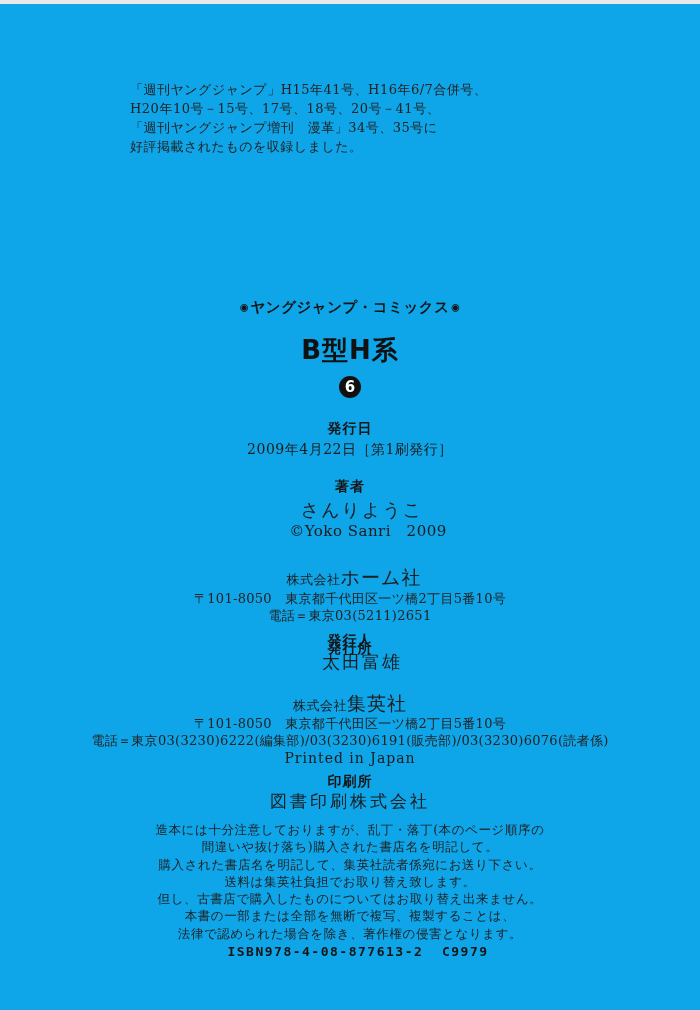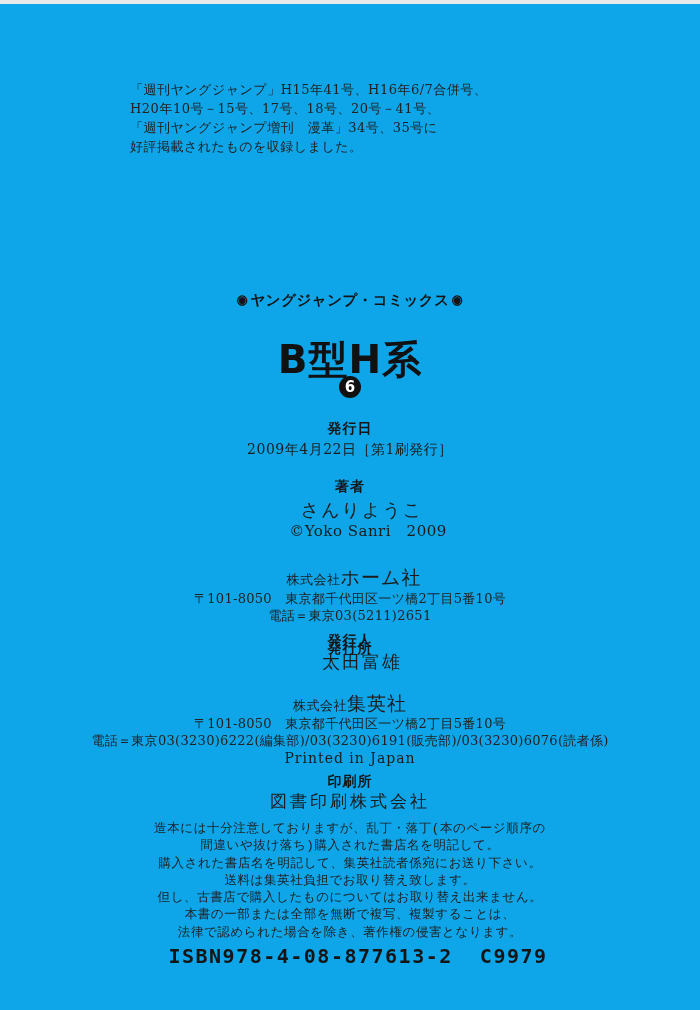--- a/index.html
+++ b/index.html
@@ -24,35 +24,35 @@
     position:absolute;
     top:76px;left:130px;width:420px;
     font-size:13px;line-height:19px;
     letter-spacing:0.5px;
     text-align:left;
     color:#222;
   }
 
   
   .series-line{
-    top:287px;
-    font-family:Liberation Sans, sans-serif;
+    top:294px;
+    font-family:Liberation Mono, monospace;
     font-weight:bold;
     font-size:14.5px;
     letter-spacing:0.5px;
     color:#141414;
   }
   .fisheye{font-size:13px;position:relative;top:-1px;padding:0 2px;}
 
   
   .book-title{
     top:329px;
     font-family:"DejaVu Sans","Liberation Sans",sans-serif;
     font-weight:bold;
-    font-size:39px;
+    font-size:26px;
     letter-spacing:1px;
     color:#111;
     text-align:center;
   }
   .volume-wrap{top:372px;}
   .volume-badge{
     display:inline-block;
     width:22px;height:22px;
     background:#101010;
     border-radius:50%;
@@ -79,28 +79,27 @@
   .addr{font-size:13px;letter-spacing:0.3px;color:#222;}
   .printed{font-size:14px;letter-spacing:1px;}
   .printer-name{font-size:17px;letter-spacing:3px;}
 
   .legal{
     top:817px;
     font-size:12.5px;
     line-height:17.3px;
     letter-spacing:0.6px;
     color:#1f1f1f;
-    font-family:Liberation Mono, monospace;
   }
 
   .isbn{
     top:940px;
     font-family:"DejaVu Sans Mono","Liberation Mono",monospace;
     font-weight:bold;
-    font-size:20px;
+    font-size:13px;
     letter-spacing:1.5px;
     white-space:pre;
     color:#151515;
     padding-left:16px;
   }
 </style>
 </head>
 <body>
 
 <div class="page">

